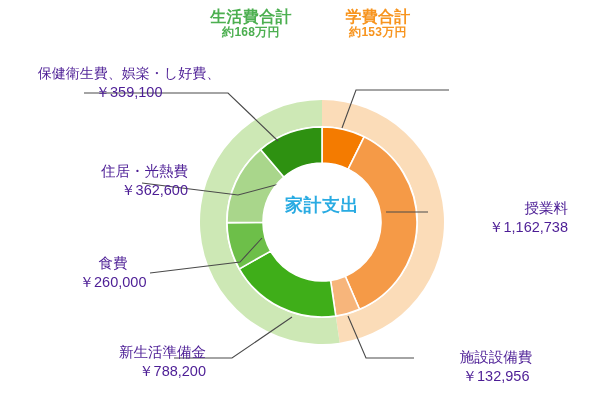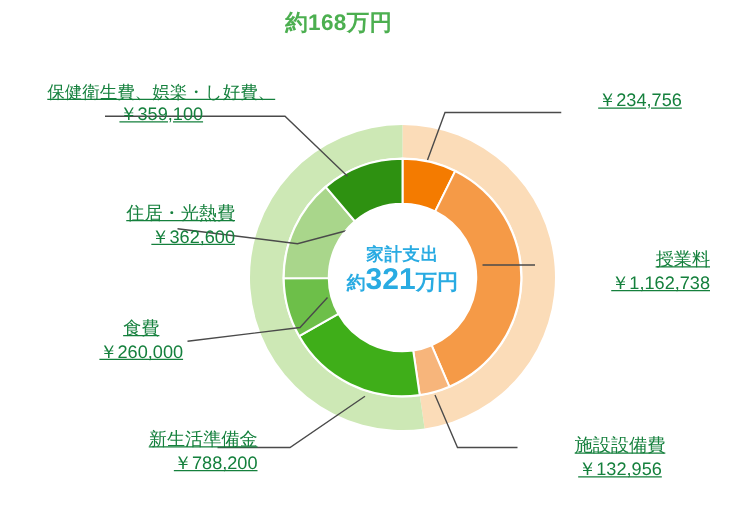--- a/index.html
+++ b/index.html
@@ -8,41 +8,41 @@
     background:#ffffff;
     font-family:"Liberation Sans","DejaVu Sans",sans-serif;
     color:#3c3c3c;
   }
   #chart-root{position:absolute;inset:0;}
   svg.chart{position:absolute;left:0;top:0;width:600px;height:415px;}
 
   .hdr{position:absolute;text-align:center;font-weight:bold;line-height:1.12;
        font-size:17px;letter-spacing:.3px;white-space:nowrap;}
   .hdr .l1{display:block;font-size:16px;}
-  .hdr .l2{display:block;font-size:18px;text-align:right;}
+  .hdr .l2{display:block;font-size:12px;}
   #hdr-living{left:188px;top:8px;width:126px;color:#4CAF50;}
   #hdr-tuition{left:318px;top:8px;width:120px;color:#F7941E;}
 
-  .lbl{position:absolute;font-size:14.5px;line-height:1.34;color:#15803d;white-space:nowrap;text-decoration:underline;}
+  .lbl{position:absolute;font-size:14.5px;line-height:1.34;color:#4c1d95;white-space:nowrap;}
   .lbl .nm{display:block;}
   .lbl .amt{display:block;}
 
   #lbl-health{left:36px;top:64px;width:186px;text-align:center;}
   #lbl-health .nm{font-size:14px;}
   #lbl-housing{left:38px;top:162px;width:150px;text-align:right;}
   #lbl-food{left:48px;top:254px;width:130px;text-align:center;}
   #lbl-startup{left:46px;top:343px;width:160px;text-align:right;}
 
   #lbl-entrance{left:452px;top:72px;width:120px;text-align:center;}
   #lbl-tuitionfee{left:432px;top:199px;width:136px;text-align:right;}
   #lbl-facility{left:418px;top:348px;width:156px;text-align:center;}
 
   #center-label{position:absolute;left:262px;top:196px;width:120px;text-align:center;
     color:#29ABE2;font-weight:bold;line-height:1.1;}
-  #center-label .c1{display:block;font-size:14px;letter-spacing:.5px;}
+  #center-label .c1{display:block;font-size:18px;letter-spacing:.5px;}
   #center-label .c2{display:block;font-size:24px;letter-spacing:0px;}
   #center-label .c2 .sm{font-size:17px;}
   #center-label .c2 .pre{font-size:15px;}
 </style>
 </head>
 <body>
 
 <div id="chart-root">
 
   <svg class="chart" viewBox="0 0 600 415">
@@ -83,21 +83,26 @@
       <path d="M150,273 L240,262 L262,238"></path>
       <path d="M174,358 L232,358 L292,317"></path>
       <path d="M449,90 L356,90 L342,128"></path>
       <path d="M428,212 L386,212"></path>
       <path d="M414,358 L366,358 L348,316"></path>
     </g>
     <circle cx="322" cy="222" r="59" fill="#ffffff"></circle>
   </svg>
 
   <div class="hdr" id="hdr-living">
+    <span class="l1">生活費合計</span>
     <span class="l2">約168万円</span>
+  </div>
+  <div class="hdr" id="hdr-tuition">
+    <span class="l1">学費合計</span>
+    <span class="l2">約153万円</span>
   </div>
 
   <div class="lbl" id="lbl-health">
     <span class="nm">保健衛生費、娯楽・し好費、</span>
     <span class="amt">￥359,100</span>
   </div>
 
   <div class="lbl" id="lbl-housing">
     <span class="nm">住居・光熱費</span>
     <span class="amt">￥362,600</span>
@@ -107,30 +112,28 @@
     <span class="nm">食費</span>
     <span class="amt">￥260,000</span>
   </div>
 
   <div class="lbl" id="lbl-startup">
     <span class="nm">新生活準備金</span>
     <span class="amt">￥788,200</span>
   </div>
 
   <div class="lbl" id="lbl-entrance">
-    <span class="amt">￥234,756</span>
   </div>
 
   <div class="lbl" id="lbl-tuitionfee">
     <span class="nm">授業料</span>
     <span class="amt">￥1,162,738</span>
   </div>
 
   <div class="lbl" id="lbl-facility">
     <span class="nm">施設設備費</span>
     <span class="amt">￥132,956</span>
   </div>
 
   <div id="center-label">
     <span class="c1">家計支出</span>
-    <span class="c2"><span class="pre">約</span><span>321</span><span class="sm">万円</span></span>
   </div>
 </div>
 
 </body></html>

